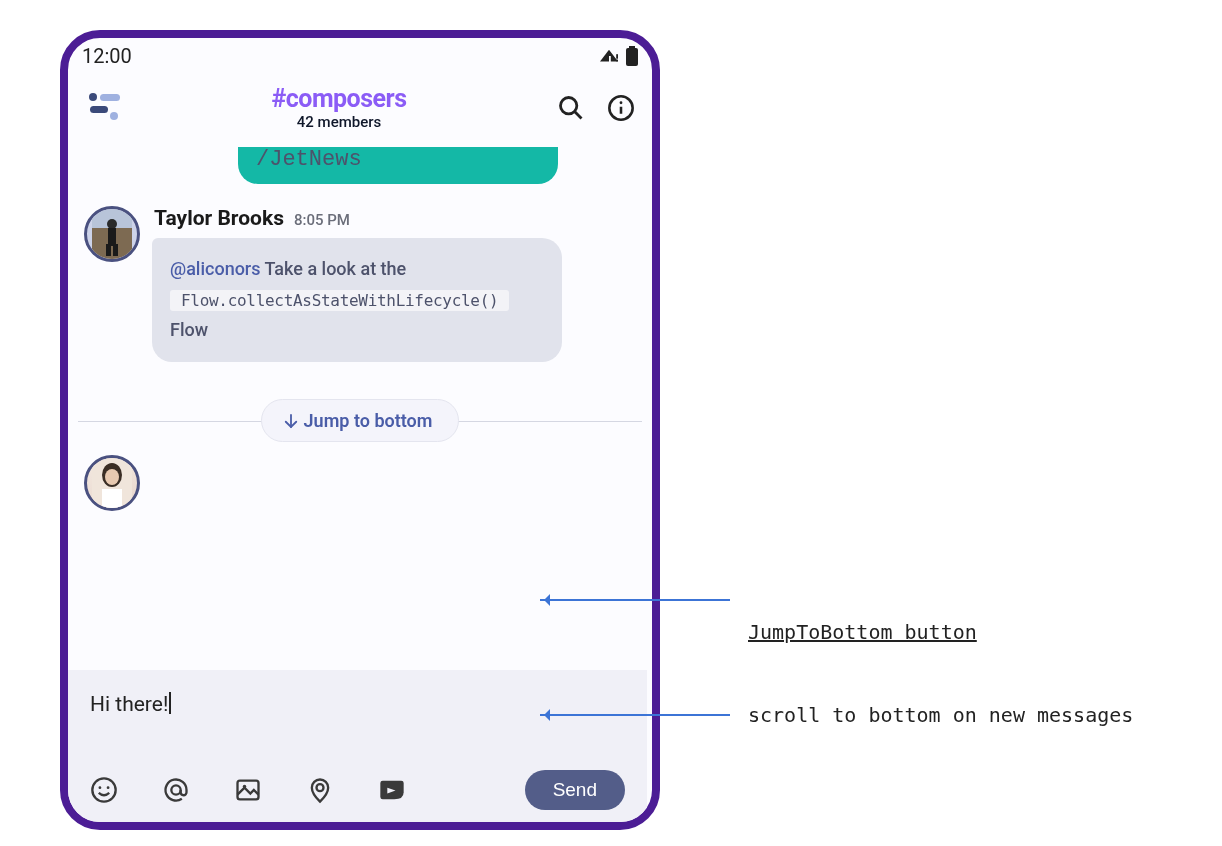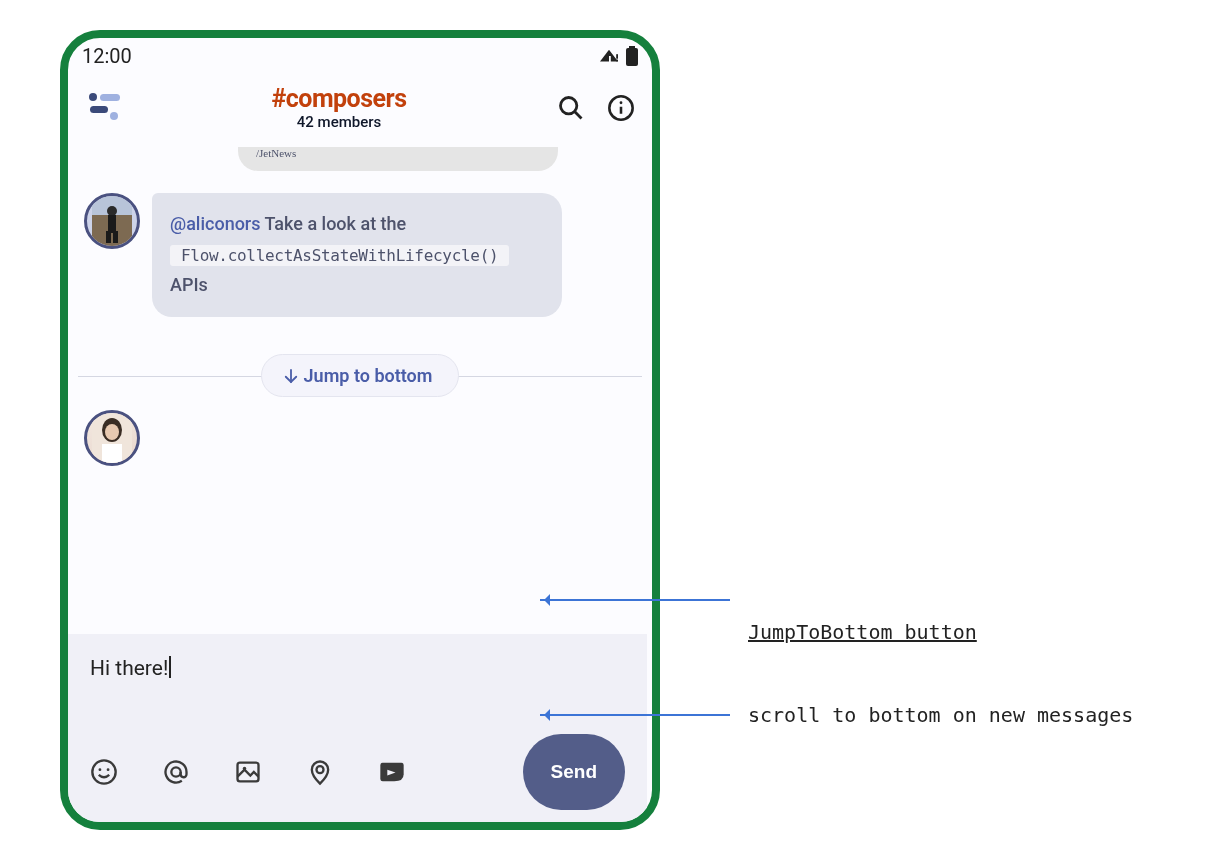--- a/index.html
+++ b/index.html
@@ -9,21 +9,21 @@
       width: 1222px;
       height: 846px;
       position: relative;
     }
     .phone-frame {
       position: absolute;
       left: 60px;
       top: 30px;
       width: 600px;
       height: 800px;
-      border: 8px solid #15803d;
+      border: 8px solid #4c1d95;
       border-radius: 40px;
       overflow: hidden;
       background: #fcfcff;
     }
     .status-bar {
       display: flex;
       justify-content: space-between;
       align-items: center;
       padding: 6px 14px 2px 14px;
       font-size: 20px;
@@ -33,36 +33,36 @@
     .app-header {
       display: flex;
       align-items: center;
       padding: 14px 16px 16px 16px;
       gap: 12px;
     }
     .logo {
       width: 46px; height: 36px; position: relative; flex-shrink: 0;
     }
     .header-center { flex: 1; text-align: center; }
-    .channel-title { font-weight: 700; font-size: 25px; color: #c2410c; letter-spacing: -0.5px;}
+    .channel-title { font-weight: 700; font-size: 25px; color: #8b5cf6; letter-spacing: -0.5px;}
     .channel-sub { font-size: 15px; color: #0f172a; margin-top: 0px; font-weight: 500;}
     .header-action { width: 30px; height: 30px; display: flex; align-items: center; justify-content: center; margin-left: 8px;}
     .chat-area {
       padding: 0 0 0 0;
       height: 540px;
       overflow: hidden;
       position: relative;
     }
     .partial-bubble {
       margin-left: 170px;
       margin-right: 22px;
-      background: #e5e5e5;
+      background: #14b8a6;
       color: #4d526b;
-      font-family: Liberation Serif, serif;
-      font-size: 11px;
+      font-family: Liberation Mono, monospace;
+      font-size: 22px;
       padding: 0px 18px 12px 18px;
       border-radius: 0 0 20px 20px;
       width: 320px;
       font-weight: 500;
     }
     .msg-row { display: flex; padding: 0 16px; margin-top: 22px; gap: 12px; }
     .avatar {
       width: 56px; height: 56px; border-radius: 50%;
       border: 3px solid #4a5180;
       flex-shrink: 0;
@@ -138,22 +138,22 @@
     .cursor { display: inline-block; width: 2px; height: 22px; background: #222; vertical-align: -3px; margin-left: 1px;}
     .composer-row {
       display: flex; align-items: center; gap: 44px;
       margin-top: 24px;
     }
     .composer-row .spacer { flex: 1; }
     .send-btn {
       background: #535d89;
       color: #fff;
       border: none; border-radius: 999px;
-      padding: 27px 28px;
-      font-size: 19px; font-weight: 700;
+      padding: 9px 28px;
+      font-size: 19px; font-weight: 400;
       margin-left: auto;
     }
     .comp-icon { width: 28px; height: 28px; color: #444; display:flex; align-items:center; justify-content:center;}
 
     
     .annotation {
       position: absolute;
       font-family: ui-monospace, Menlo, Consolas, monospace;
       font-size: 20px;
       color: #222;
@@ -231,24 +231,28 @@
         <svg class="person-svg" viewBox="0 0 40 52">
           <rect x="0" y="0" width="40" height="20" fill="#b8c4d9"></rect>
           <rect x="0" y="20" width="40" height="32" fill="#7d6a52"></rect>
           <circle cx="20" cy="16" r="5" fill="#2a2a2a"></circle>
           <rect x="16" y="20" width="8" height="18" fill="#1a1a1a"></rect>
           <rect x="14" y="36" width="5" height="12" fill="#1a1a1a"></rect>
           <rect x="21" y="36" width="5" height="12" fill="#1a1a1a"></rect>
         </svg>
       </div>
       <div class="msg-col">
+        <div class="msg-header">
+          <span class="msg-author">Taylor Brooks</span>
+          <span class="msg-time">8:05 PM</span>
+        </div>
         <div class="bubble first">
           <span class="mention">@aliconors</span><span> Take a look at the </span><br>
           <span class="codechip">Flow.collectAsStateWithLifecycle()</span><br>
-          <span>APIs</span>
+          <span>Flow</span>
         </div>
       </div>
     </div>
 
     <div class="divider-row">
       <div class="divider-line"></div>
       <div class="jump-pill">
         <svg width="18" height="18" viewBox="0 0 24 24" fill="none" stroke="#4a5da8" stroke-width="2.4" stroke-linecap="round">
             <line x1="12" y1="4" x2="12" y2="20"></line>
             <polyline points="5,13 12,20 19,13"></polyline>

